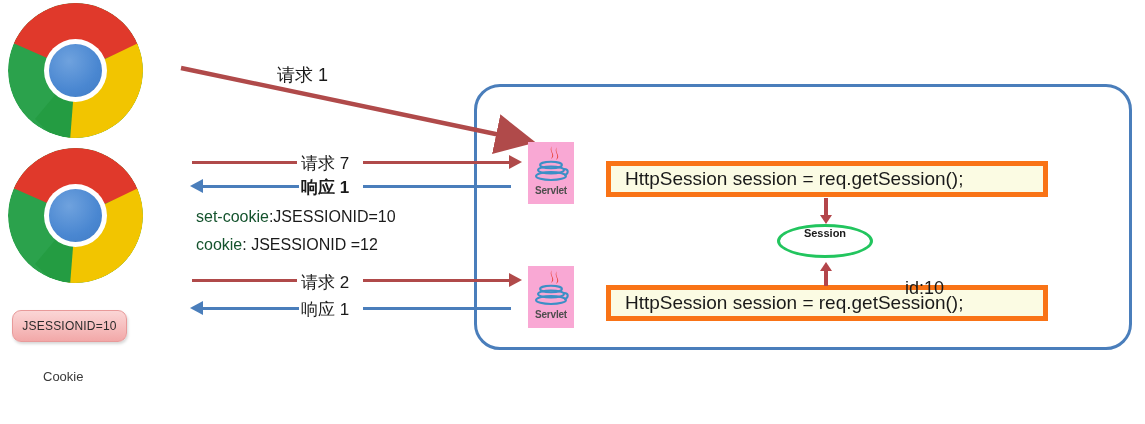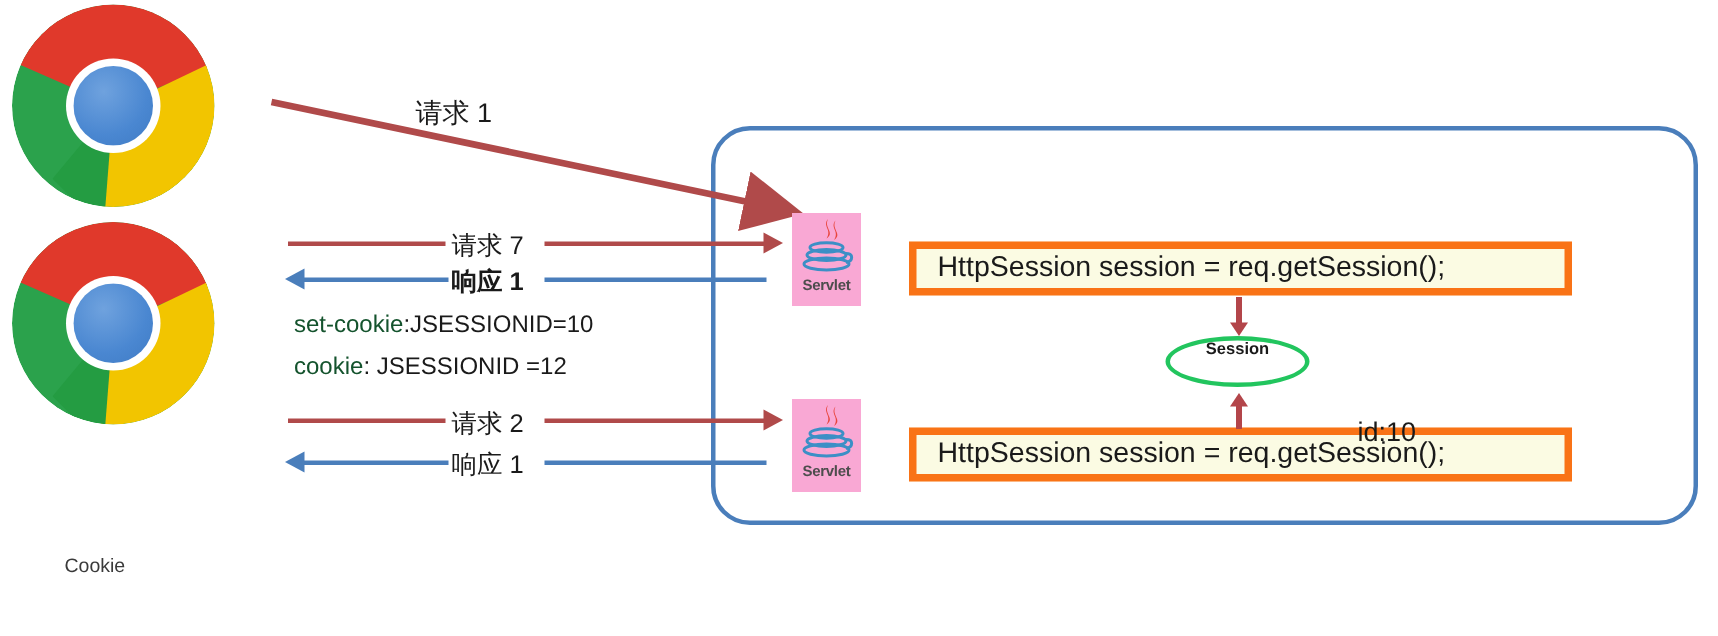--- a/index.html
+++ b/index.html
@@ -220,20 +220,21 @@
 
   <div class="chrome" style="left:8px; top:148px; width:135px; height:135px;">
     <div class="disc"></div>
     <div class="red"></div>
     <div class="yellow"></div>
     <div class="greenshade"></div>
     <div class="whitering" style="left:36px; top:36px; width:63px; height:63px;"></div>
     <div class="bluecore" style="left:41px; top:41px; width:53px; height:53px;"></div>
   </div>
 
+  <div class="cookie-pill" style="left:12px; top:310px; width:115px; height:32px;">JSESSIONID=10</div>
 
   <div class="cookie-caption" style="left:43px; top:369px;">Cookie</div>
 
   <div class="server-box" style="left:474px; top:84px; width:658px; height:266px;"></div>
 
   <svg class="diag" style="left:0px; top:0px;" width="560" height="170" viewBox="0 0 560 170">
     <defs>
       <marker id="rh3" markerWidth="9" markerHeight="9" refX="2" refY="4.5" orient="auto">
         <path d="M0,0 L9,4.5 L0,9 z" fill="#b04a4a"></path>
       </marker>

